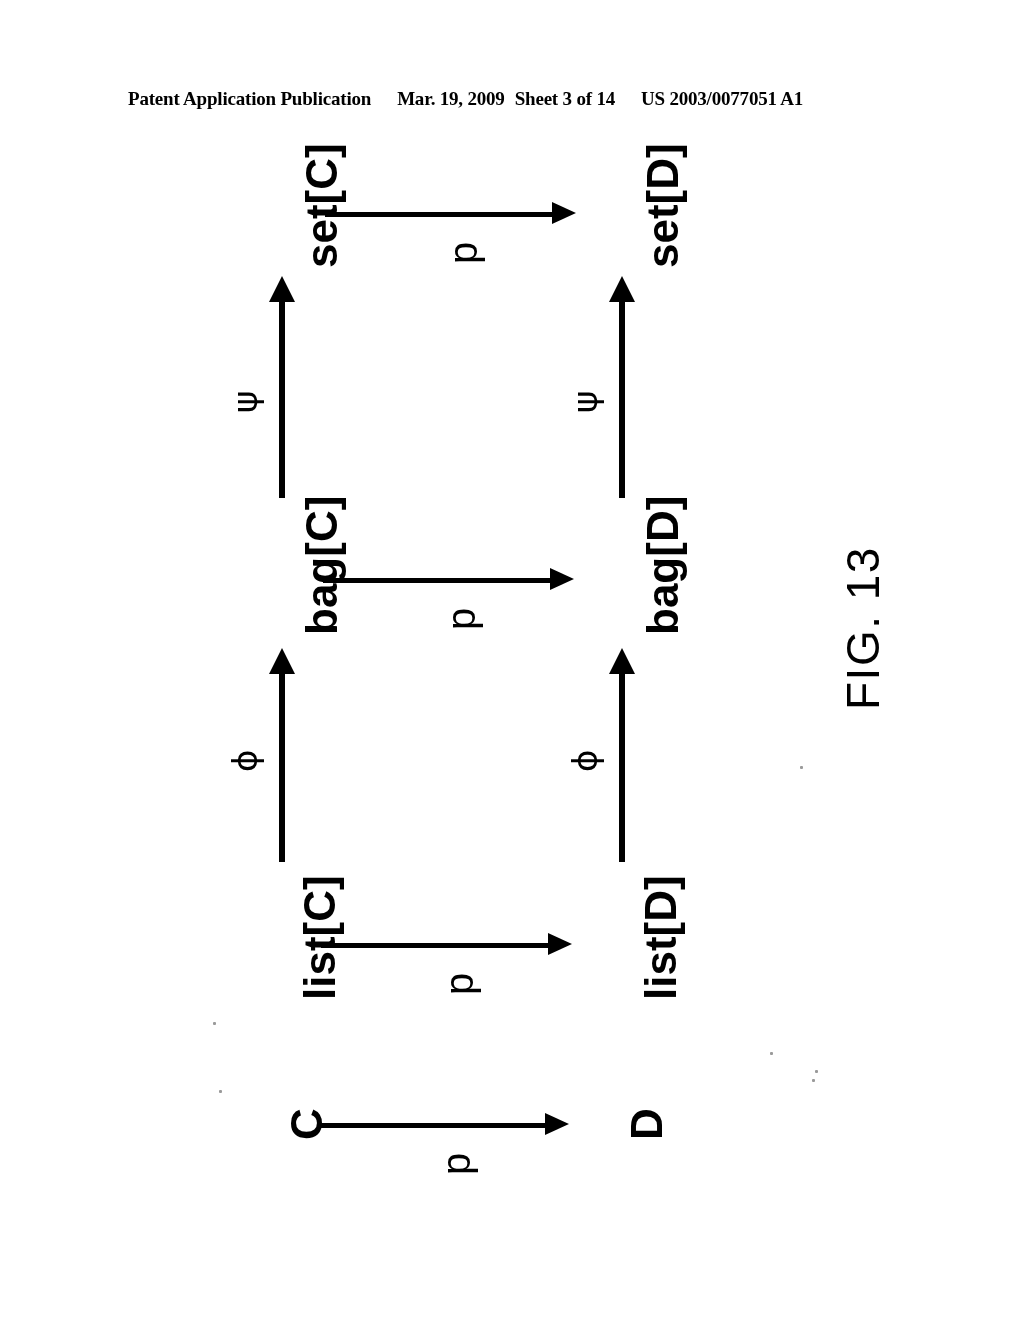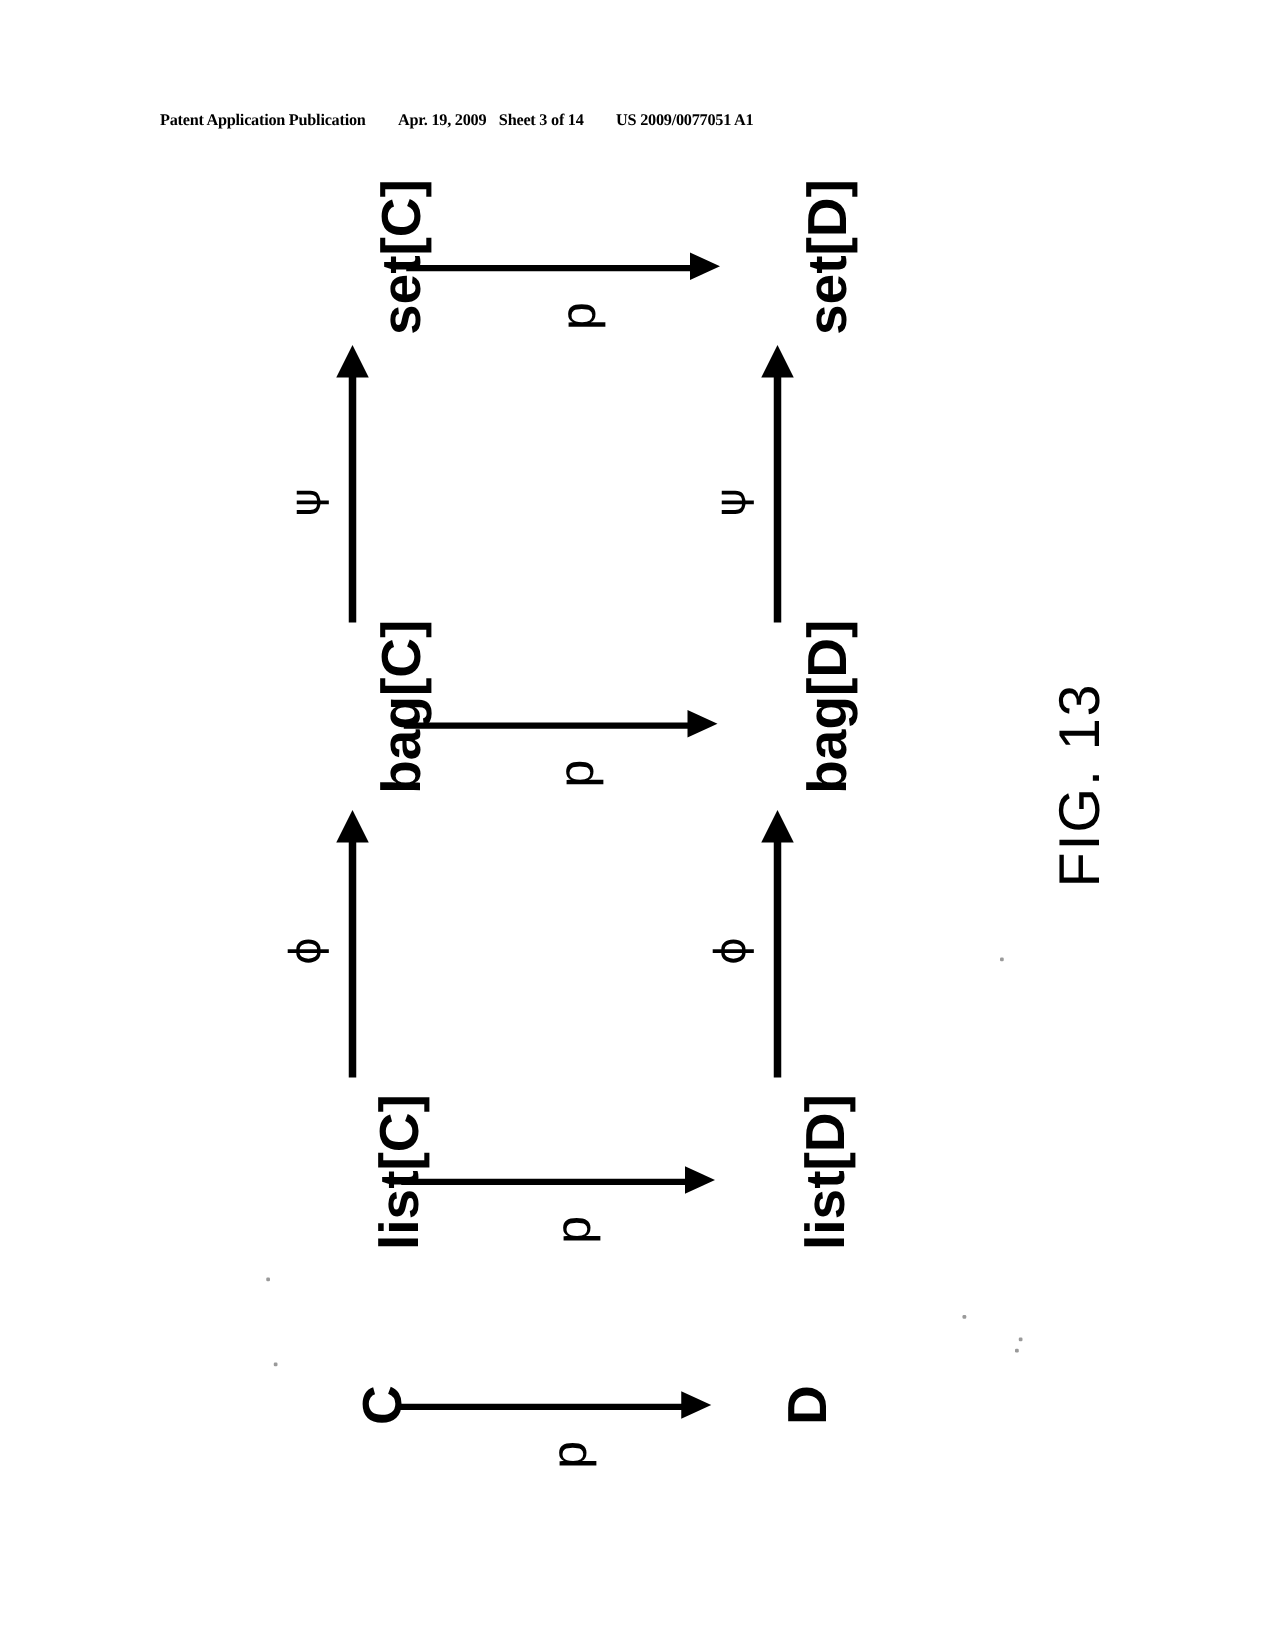--- a/index.html
+++ b/index.html
@@ -22,21 +22,21 @@
 
   
   #header {
     position: absolute;
     top: 88px;
     left: 128px;
     width: 768px;
     height: 26px;
     font-family: "Liberation Serif", serif;
     font-weight: bold;
-    font-size: 13px;
+    font-size: 19px;
     letter-spacing: -0.2px;
     white-space: nowrap;
     display: flex;
     align-items: baseline;
   }
   #header .h-seg { display: inline-block; }
   #header .gap1 { width: 26px; display: inline-block; }
   #header .gap2 { width: 10px; display: inline-block; }
   #header .gap3 { width: 26px; display: inline-block; }
 
@@ -134,25 +134,25 @@
   }
 </style>
 </head>
 <body>
 
 <div id="page">
 
   <div id="header">
     <span class="h-seg">Patent Application Publication</span>
     <span class="gap1"></span>
-    <span class="h-seg">Apr. 19, 2009</span>
+    <span class="h-seg">Mar. 19, 2009</span>
     <span class="gap2"></span>
     <span class="h-seg">Sheet 3 of 14</span>
     <span class="gap3"></span>
-    <span class="h-seg">US 2009/0077051 A1</span>
+    <span class="h-seg">US 2003/0077051 A1</span>
   </div>
 
   <div id="figure">
 
     <div class="node rot" style="left:300px; top:268px;">set[C]</div>
 
     <div class="h-arrow" style="left:325px; top:212px; width:232px;"></div>
     <div class="head-right" style="left:552px; top:202px;"></div>
     <div class="arrow-label" style="left:443px; top:264px;">p</div>
 

